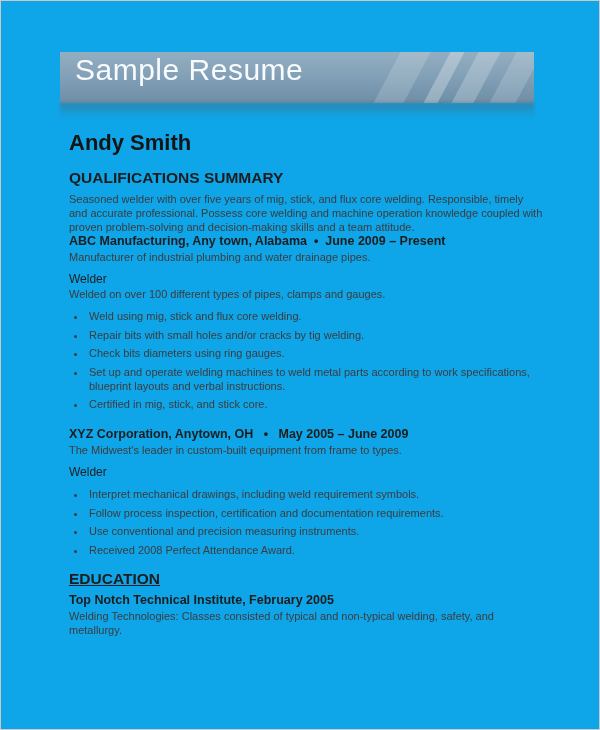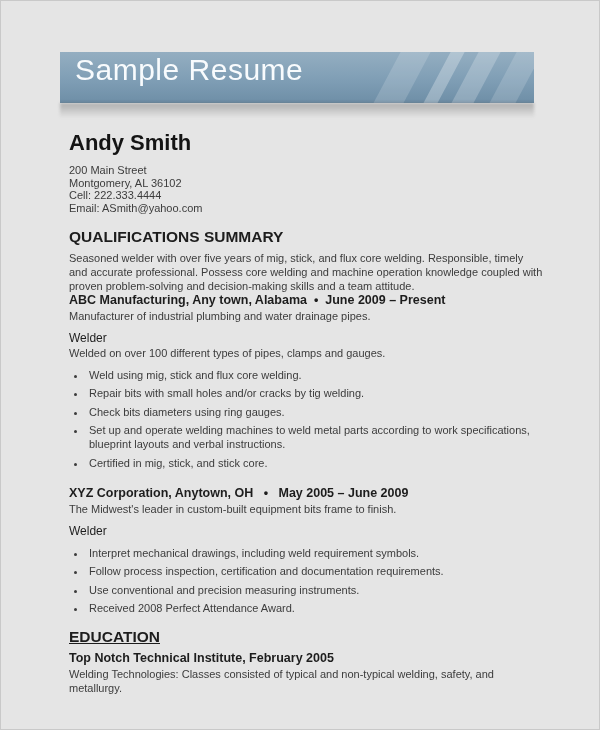--- a/index.html
+++ b/index.html
@@ -4,21 +4,21 @@
 <style>
   * { box-sizing: border-box; margin: 0; padding: 0; }
   html, body { background: #ffffff; }
   body {
     font-family: "Liberation Sans", "DejaVu Sans", sans-serif;
     width: 600px; height: 730px;
   }
   .page {
     position: relative;
     width: 600px; height: 730px;
-    background: #e5e5e5;
+    background: #0ea5e9;
     border: 1px solid #c9c9c9;
     overflow: hidden;
   }
   
   .banner {
     position: absolute;
     left: 59px; top: 51px;
     width: 474px; height: 51px;
     background: linear-gradient(to bottom, #94aec1 0%, #7f9eb5 55%, #7191a9 92%, #6a89a1 100%);
     overflow: hidden;
@@ -115,26 +115,20 @@
     <div class="stripe s3"></div>
     <div class="stripe s4"></div>
     <span class="banner-title">Sample Resume</span>
   </div>
   <div class="banner-shadow"></div>
 
   <div class="content">
 
     <h1>Andy Smith</h1>
 
-    <div>
-      <div class="contact-line">200 Main Street</div>
-      <div class="contact-line">Montgomery, AL 36102</div>
-      <div class="contact-line">Cell: 222.333.4444</div>
-      <div class="contact-line">Email: ASmith@yahoo.com</div>
-    </div>
 
     <h2>QUALIFICATIONS SUMMARY</h2>
     <p class="body">Seasoned welder with over five years of mig, stick, and flux core welding. Responsible, timely and accurate professional. Possess core welding and machine operation knowledge coupled with proven problem-solving and decision-making skills and a team attitude.</p>
 
 
     <div class="job">
       <div class="jobline">ABC Manufacturing, Any town, Alabama  •  June 2009 – Present</div>
       <div class="body">Manufacturer of industrial plumbing and water drainage pipes.</div>
       <div class="jobtitle">Welder</div>
       <div class="body">Welded on over 100 different types of pipes, clamps and gauges.</div>
@@ -142,21 +136,21 @@
         <li>Weld using mig, stick and flux core welding.</li>
         <li>Repair bits with small holes and/or cracks by tig welding.</li>
         <li>Check bits diameters using ring gauges.</li>
         <li>Set up and operate welding machines to weld metal parts according to work specifications, blueprint layouts and verbal instructions.</li>
         <li>Certified in mig, stick, and stick core.</li>
       </ul>
     </div>
 
     <div class="job">
       <div class="jobline">XYZ Corporation, Anytown, OH   •   May 2005 – June 2009</div>
-      <div class="body">The Midwest's leader in custom-built equipment bits frame to finish.</div>
+      <div class="body">The Midwest's leader in custom-built equipment from frame to types.</div>
       <div class="jobtitle">Welder</div>
       <ul>
         <li>Interpret mechanical drawings, including weld requirement symbols.</li>
         <li>Follow process inspection, certification and documentation requirements.</li>
         <li>Use conventional and precision measuring instruments.</li>
         <li>Received 2008 Perfect Attendance Award.</li>
       </ul>
     </div>
 
     <h2 style="margin-top: -3px; text-decoration: underline;">EDUCATION</h2>

